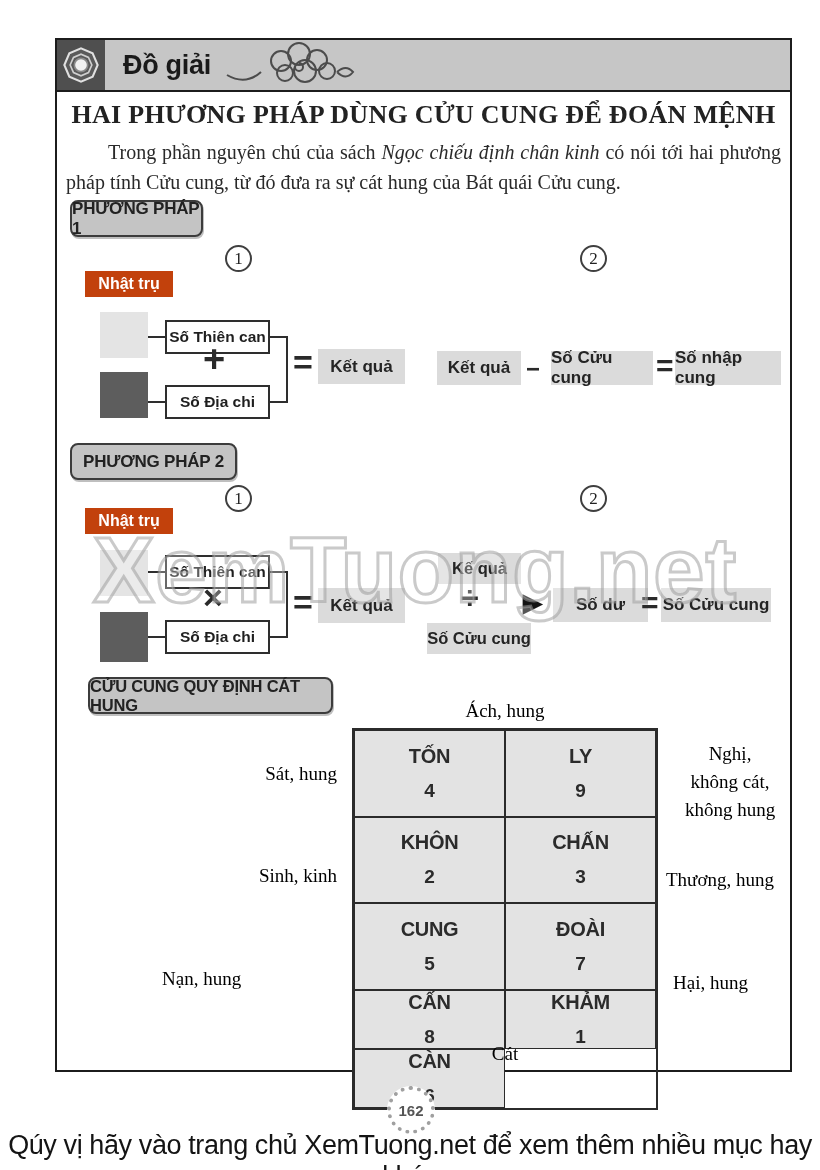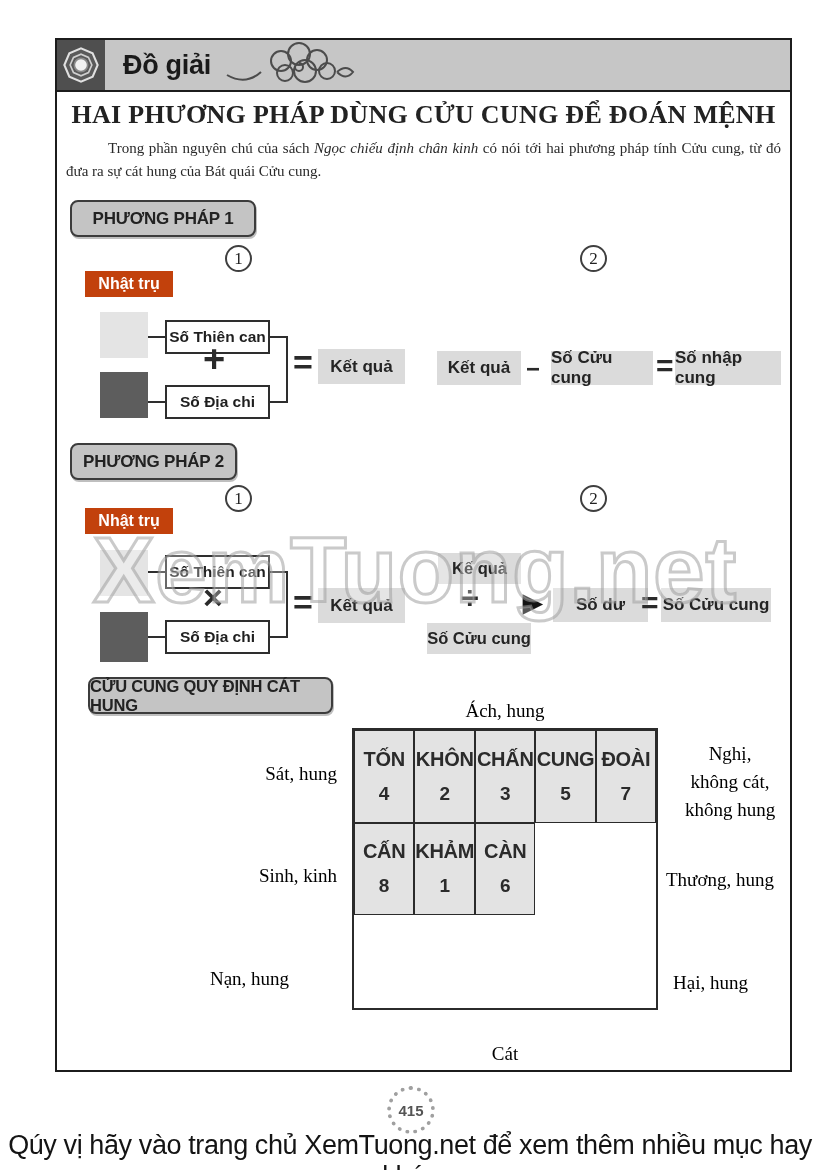--- a/index.html
+++ b/index.html
@@ -16,21 +16,21 @@
   .hdr .bagua{position:absolute;left:0;top:0;width:48px;height:50px;background:#4f4f4f;
        display:flex;align-items:center;justify-content:center;}
   .hdr .hlabel{position:absolute;left:66px;top:0;line-height:50px;font-size:27px;
        font-weight:700;color:#1a1a1a;letter-spacing:-0.3px;}
   .hdr .cloud{position:absolute;left:168px;top:1px;}
 
   .page-title{position:absolute;left:0;top:60px;width:100%;text-align:center;
        font-family:"Liberation Serif",serif;font-size:26px;font-weight:600;
        color:#222;letter-spacing:0.3px;}
   .intro{position:absolute;left:9px;right:9px;top:97px;
-       font-family:"Liberation Serif",serif;font-size:15px;line-height:1.5;
+       font-family:"Liberation Serif",serif;font-size:20px;line-height:1.5;
        color:#2a2a2a;text-align:justify;text-indent:42px;}
   .intro .bk{font-style:italic;}
 
   .btn{position:absolute;height:37px;background:#c4c4c4;border:2px solid #3c3c3c;
        border-radius:8px;display:flex;align-items:center;justify-content:center;
        font-weight:700;font-size:17px;color:#222;letter-spacing:-0.2px;
        box-shadow:1px 2px 0 rgba(0,0,0,.25);}
   .circ{position:absolute;width:27px;height:27px;border:2px solid #3f3f3f;border-radius:50%;
        text-align:center;line-height:23px;font-family:"Liberation Serif",serif;
        font-size:17px;color:#222;background:#fff;}
@@ -41,23 +41,23 @@
   .sq.dark{background:#5d5d5d;}
   .wbox{position:absolute;width:105px;height:34px;background:#fff;border:2px solid #2e2e2e;
        text-align:center;font-weight:700;font-size:15.5px;line-height:30px;color:#1f1f1f;}
   .gray-tag{position:absolute;background:#dbdbdb;display:flex;align-items:center;
        justify-content:center;font-weight:700;font-size:17px;color:#242424;}
   .op{position:absolute;font-weight:700;color:#2a2a2a;line-height:1;}
   .hline{position:absolute;height:2px;background:#2e2e2e;}
   .vline{position:absolute;width:2px;background:#2e2e2e;}
 
   
-  .grid{position:absolute;left:295px;top:688px;width:306px;height:282px;
+  .grid{position:absolute;left:295px;top:688px;width:306px;height:382px;
        border:2px solid #2b2b2b;display:grid;
-       grid-template-columns:repeat(5,1fr);grid-template-rows:repeat(3,1fr);}
+       grid-template-columns:repeat(2,1fr);grid-template-rows:repeat(3,1fr);}
   .cell{border:1px solid #2b2b2b;background:#e3e3e3;display:flex;flex-direction:column;
        align-items:center;justify-content:center;gap:12px;}
   .cell .cname{font-weight:700;font-size:20px;color:#2b2b2b;letter-spacing:-0.3px;}
   .cell .cnum{font-weight:700;font-size:19px;color:#2b2b2b;}
   .serif-lbl{position:absolute;font-family:"Liberation Serif",serif;font-size:19px;
        color:#000000;}
   .side-right{white-space:pre-line;line-height:28px;}
 
   
   .watermark{position:absolute;left:40px;top:518px;width:750px;text-align:center;
@@ -97,21 +97,21 @@
         <circle cx="60" cy="32" r="8"></circle>
         <path d="M74,22 a4,4 0 1,1 -4,4"></path>
         <path d="M112,31 q9,-8 16,0 q-7,9 -16,0"></path>
       </svg>
     </div>
   </div>
 
   <div class="page-title">HAI PHƯƠNG PHÁP DÙNG CỬU CUNG ĐỂ ĐOÁN MỆNH</div>
   <div class="intro"><span>Trong phần nguyên chú của sách </span><span class="bk">Ngọc chiếu định chân kinh</span><span> có nói tới hai phương pháp tính Cửu cung, từ đó đưa ra sự cát hung của Bát quái Cửu cung.</span></div>
 
-  <div class="btn" style="left:13px;top:160px;width:186px;">PHƯƠNG PHÁP 1</div>
+  <div class="btn" style="left:13px;top:160px;width:133px;">PHƯƠNG PHÁP 1</div>
   <div class="circ" style="left:168px;top:205px;">1</div>
   <div class="circ" style="left:523px;top:205px;">2</div>
   <div class="dark-tag" style="left:28px;top:231px;">Nhật trụ</div>
 
   <div class="sq light" style="left:43px;top:272px;"></div>
   <div class="sq dark" style="left:43px;top:332px;"></div>
   <div class="hline" style="left:91px;top:296px;width:17px;"></div>
   <div class="hline" style="left:91px;top:361px;width:17px;"></div>
   <div class="wbox" style="left:108px;top:280px;">Số Thiên can</div>
   <div class="op" style="left:146px;top:300px;font-size:38px;">+</div>
@@ -157,20 +157,24 @@
   <div class="btn" style="left:13px;top:637px;width:245px;font-size:16.5px;margin-left:18px;">CỬU CUNG QUY ĐỊNH CÁT HUNG</div>
 
   <div class="serif-lbl" style="left:295px;top:660px;width:306px;text-align:center;">Ách, hung</div>
 
   <div class="grid">
     <div class="cell">
         <span class="cname">TỐN</span>
         <span class="cnum">4</span>
       </div>
     <div class="cell">
+        <span class="cname">LY</span>
+        <span class="cnum">9</span>
+      </div>
+    <div class="cell">
         <span class="cname">KHÔN</span>
         <span class="cnum">2</span>
       </div>
     <div class="cell">
         <span class="cname">CHẤN</span>
         <span class="cnum">3</span>
       </div>
     <div class="cell">
         <span class="cname">CUNG</span>
         <span class="cnum">5</span>
@@ -188,30 +192,30 @@
         <span class="cnum">1</span>
       </div>
     <div class="cell">
         <span class="cname">CÀN</span>
         <span class="cnum">6</span>
       </div>
   </div>
 
   <div class="serif-lbl" style="left:105px;top:723px;width:175px;text-align:right;">Sát, hung</div>
   <div class="serif-lbl" style="left:105px;top:825px;width:175px;text-align:right;">Sinh, kinh</div>
-  <div class="serif-lbl" style="left:105px;top:928px;width:175px;text-align:center;">Nạn, hung</div>
+  <div class="serif-lbl" style="left:105px;top:928px;width:175px;text-align:left;">Nạn, hung</div>
 
   <div class="serif-lbl side-right" style="left:609px;top:700px;width:128px;text-align:center;">Nghị,
 không cát,
 không hung</div>
   <div class="serif-lbl side-right" style="left:609px;top:826px;width:135px;">Thương, hung</div>
   <div class="serif-lbl side-right" style="left:616px;top:929px;width:120px;">Hại, hung</div>
 
   <div class="serif-lbl" style="left:295px;top:1003px;width:306px;text-align:center;">Cát</div>
 
 </div>
 
 <div class="watermark">XemTuong.net</div>
 
 <div class="badge">
-    <span>415</span>
+    <span>162</span>
   </div>
 <div class="footer-text">Qúy vị hãy vào trang chủ XemTuong.net để xem thêm nhiều mục hay khác</div>
 
 </body></html>

